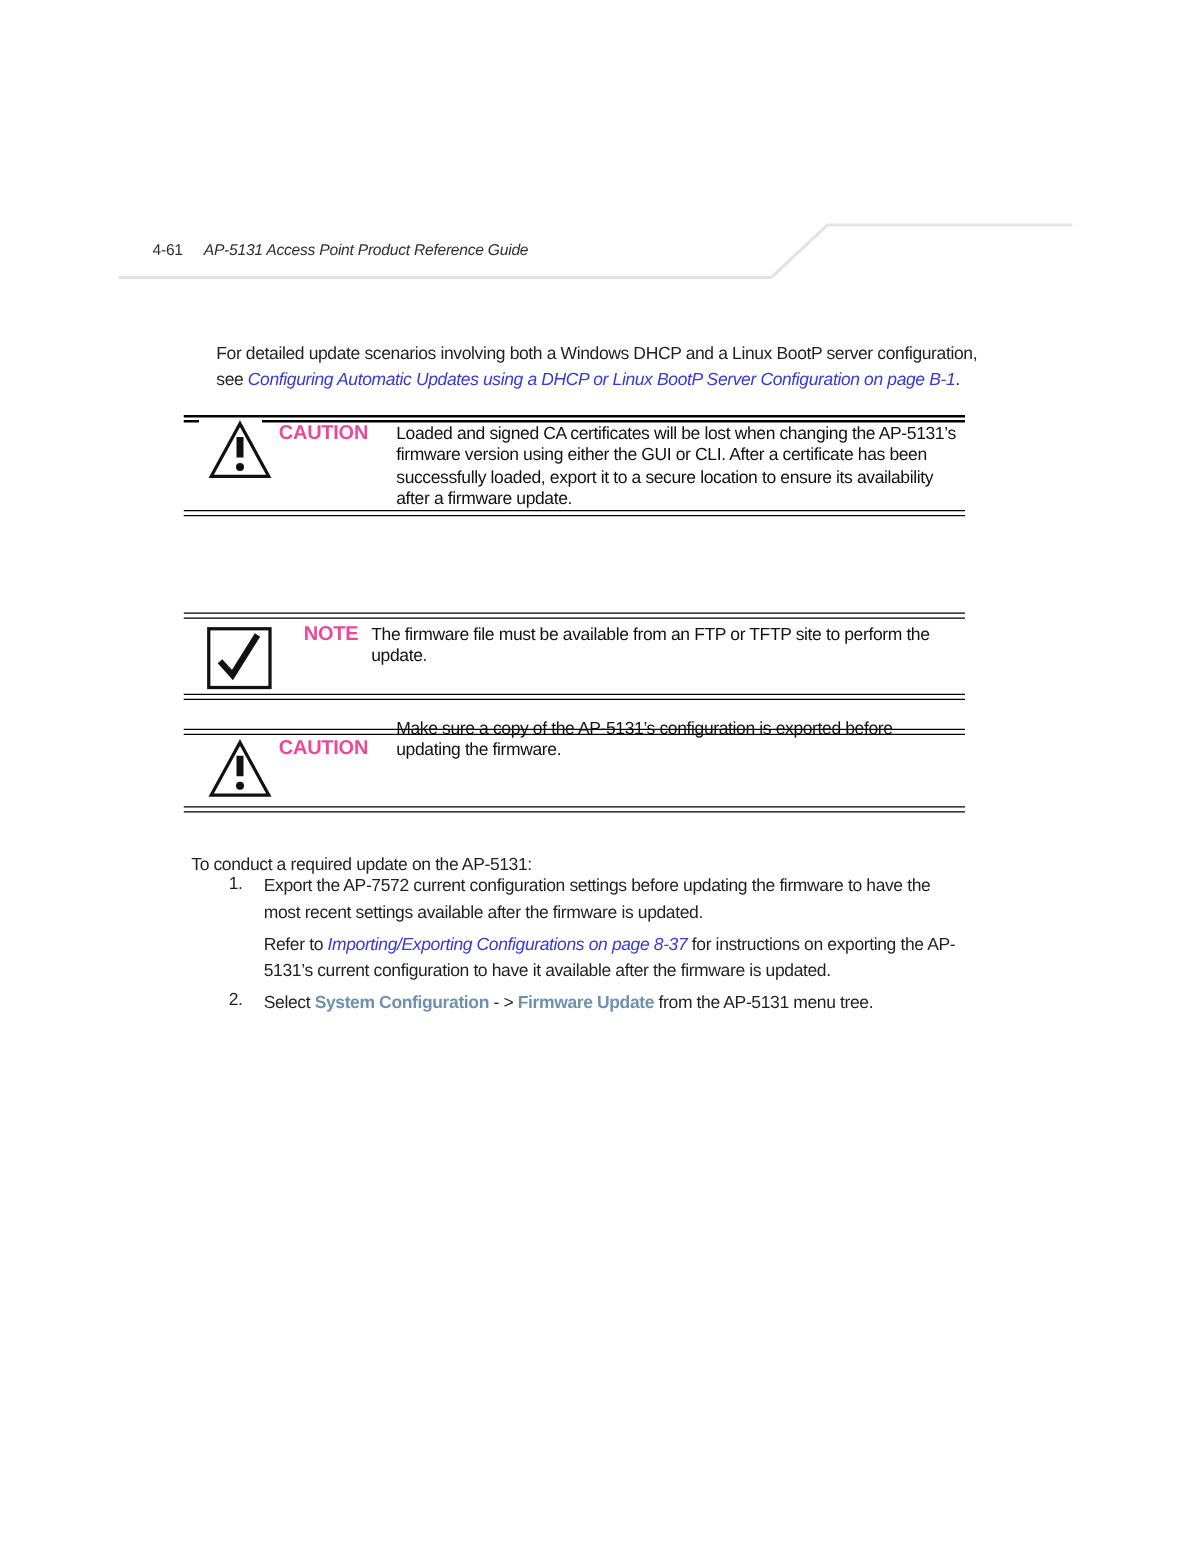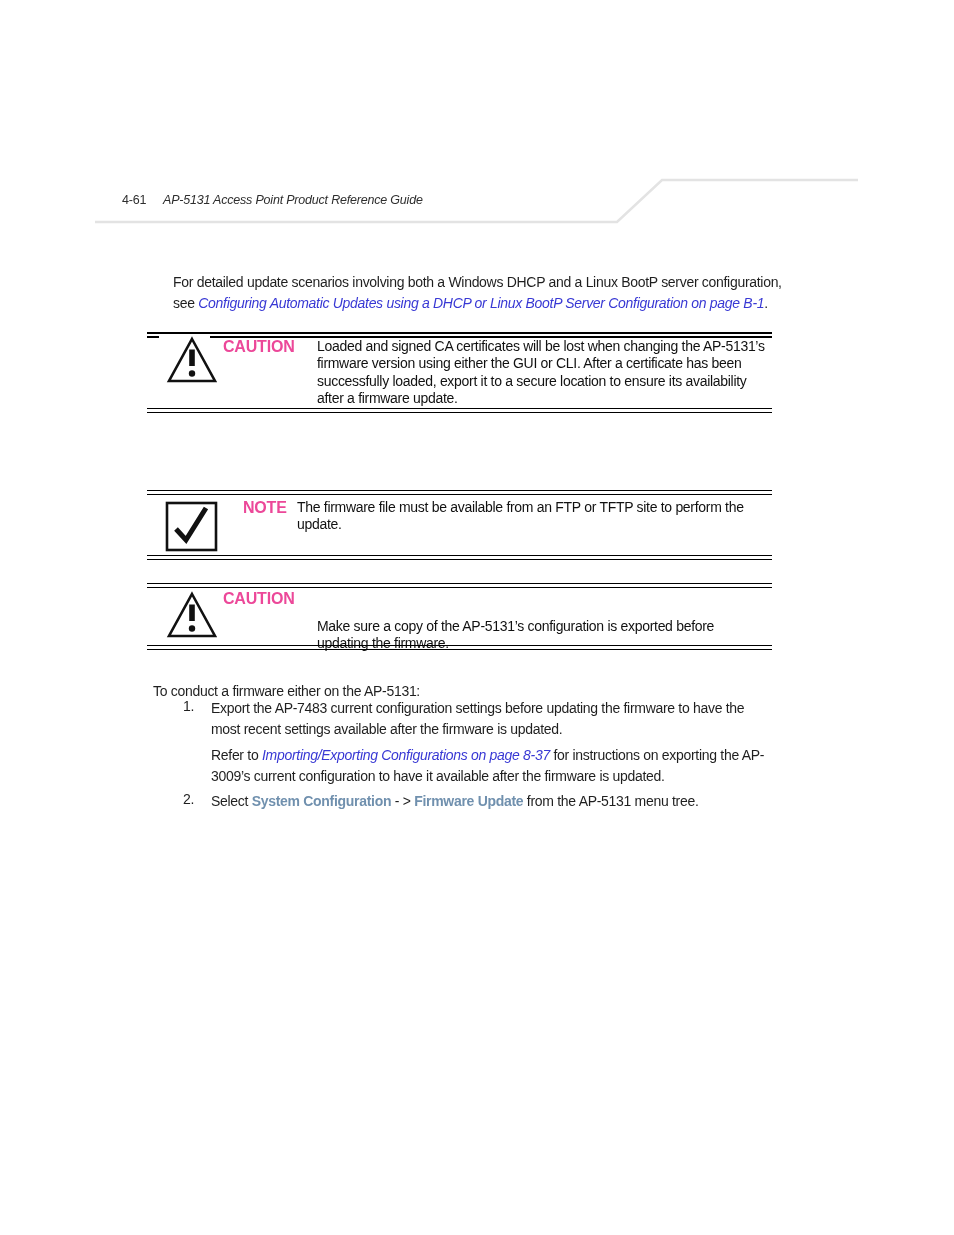--- a/index.html
+++ b/index.html
@@ -70,25 +70,25 @@
   <div class="notice-text" style="left:297px;top:499px;width:460px;">The firmware file must be available from an FTP or TFTP site to perform the update.</div>
   <div class="rule-dbl" style="top:555px;"></div>
 
   <div class="rule-dbl" style="top:583px;"></div>
   <svg class="notice-icon" style="left:166px;top:591px;" width="52" height="48" viewBox="0 0 52 48">
     <path d="M26 3 L49 45 L3 45 Z" fill="none" stroke="#111" stroke-width="2.6"></path>
     <path d="M26 13.5 L26 30" stroke="#111" stroke-width="5.6"></path>
     <circle cx="26" cy="37.5" r="3.2" fill="#111"></circle>
   </svg>
   <span class="notice-label" style="left:223px;top:590px;">CAUTION</span>
-  <div class="notice-text" style="left:317px;top:618px;width:445px;">Make sure a copy of the AP-5131’s configuration is exported before updating the firmware.</div>
+  <div class="notice-text" style="left:317px;top:574px;width:445px;">Make sure a copy of the AP-5131’s configuration is exported before updating the firmware.</div>
   <div class="rule-dbl" style="top:645px;"></div>
 
-  <p id="p3" class="para">To conduct a firmware either on the AP-5131:</p>
+  <p id="p3" class="para">To conduct a required update on the AP-5131:</p>
 
   <span class="step-num" style="top:698px;">1.</span>
-  <div class="step-body" style="top:698px;">Export the AP-7483 current configuration settings before updating the firmware to have the most recent settings available after the firmware is updated.</div>
-  <div class="step-body" style="top:745px;"><span>Refer to </span><span class="xref">Importing/Exporting Configurations on page 8-37</span><span> for instructions on exporting the AP-3009’s current configuration to have it available after the firmware is updated.</span></div>
+  <div class="step-body" style="top:698px;">Export the AP-7572 current configuration settings before updating the firmware to have the most recent settings available after the firmware is updated.</div>
+  <div class="step-body" style="top:745px;"><span>Refer to </span><span class="xref">Importing/Exporting Configurations on page 8-37</span><span> for instructions on exporting the AP-5131’s current configuration to have it available after the firmware is updated.</span></div>
 
   <span class="step-num" style="top:791px;">2.</span>
   <div class="step-body" style="top:791px;white-space:nowrap;"><span>Select </span><span class="menu-ref">System Configuration</span><span> - &gt; </span><span class="menu-ref">Firmware Update</span><span> from the AP-5131 menu tree.</span></div>
 
 </div>
 
 </body></html>

